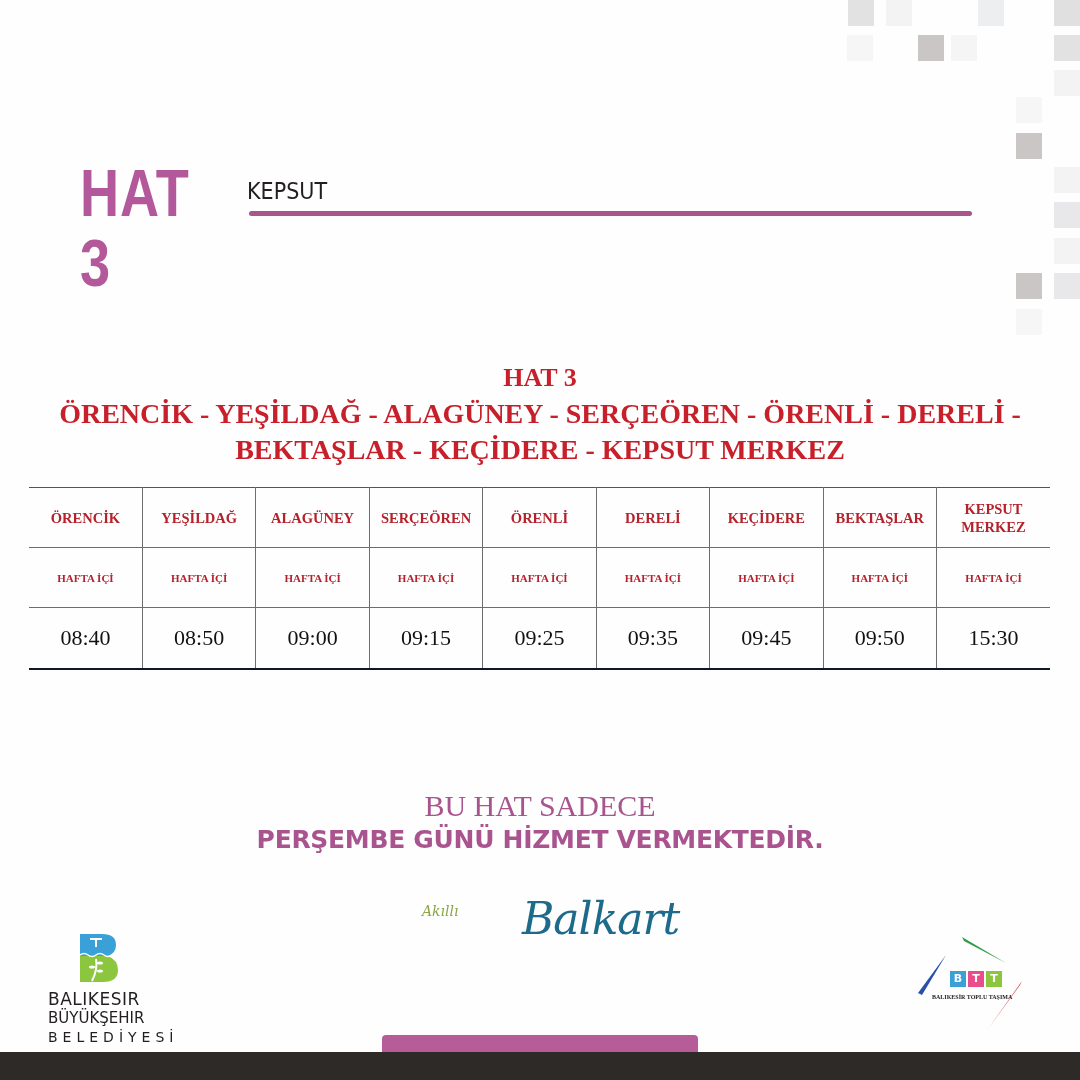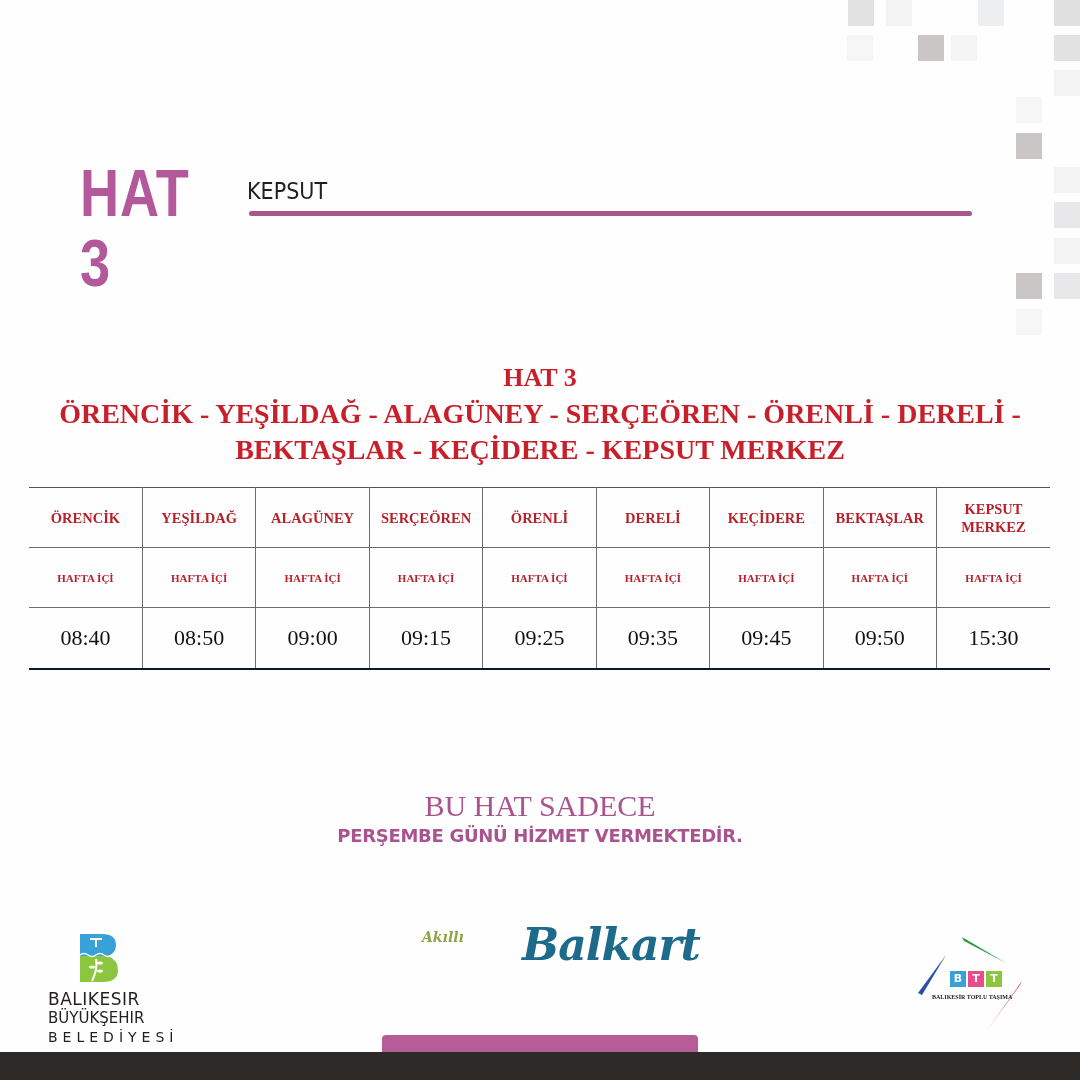--- a/index.html
+++ b/index.html
@@ -45,29 +45,29 @@
   table.sched tr:first-child td { border-top: 1.5px solid #555; }
   table.sched tr:last-child td { border-bottom: 2px solid #0f172a; }
   table.sched td:first-child { border-left: none; }
   table.sched td:last-child { border-right: none; }
   td.stop { height: 60px; font-weight: 700; font-size: 14.5px; color: #b5222b; line-height: 18px; }
   td.day { height: 60px; font-weight: 700; font-size: 11px; color: #b5222b; }
   td.time { height: 61px; font-size: 22px; color: #111; }
 
   .notice { position: absolute; left: 0; width: 1080px; text-align: center; color: #a9548f; }
   .notice.n1 { top: 789px; font-family: Liberation Serif, serif; font-size: 30px; }
-  .notice.n2 { top: 825px; font-family: "DejaVu Sans", sans-serif; font-weight: 700; font-size: 18px; letter-spacing: -0.3px; }
+  .notice.n2 { top: 825px; font-family: "DejaVu Sans", sans-serif; font-weight: 700; font-size: 25px; letter-spacing: -0.3px; }
 
   .logo-bbb { position: absolute; left: 48px; top: 933px; width: 120px; }
   .logo-bbb .mark { position: absolute; left: 30px; top: 0; width: 40px; height: 50px; }
   .logo-bbb .t1 { position: absolute; left: 0; top: 56px; font-family: "DejaVu Sans", sans-serif; font-size: 17px; color: #231f20; letter-spacing: 0.5px; }
   .logo-bbb .t2 { position: absolute; left: 0; top: 76px; font-family: "DejaVu Sans", sans-serif; font-size: 15px; color: #231f20; }
   .logo-bbb .t3 { position: absolute; left: 0; top: 96px; font-family: "DejaVu Sans", sans-serif; font-size: 14px; color: #231f20; letter-spacing: 5px; }
 
-  .logo-balkart { position: absolute; left: 418px; top: 919px; width: 250px; height: 70px; font-weight: bold; }
+  .logo-balkart { position: absolute; left: 418px; top: 893px; width: 250px; height: 70px; }
   .logo-balkart .akilli { position: absolute; left: 4px; top: 10px; font-family: "DejaVu Serif", serif; font-style: italic; font-size: 14px; color: #8ca646; }
   .logo-balkart .bal { position: absolute; left: 56px; top: 0; font-family: "DejaVu Serif", serif; font-style: italic; font-size: 44px; color: #1e6a8a; letter-spacing: -1px; margin-left: 48px; }
 
   .logo-btt { position: absolute; left: 910px; top: 933px; width: 130px; height: 100px; }
   .logo-btt .boxes { position: absolute; left: 40px; top: 38px; display: flex; gap: 2px; }
   .logo-btt .box { width: 16px; height: 16px; color: #fff; font-family: "DejaVu Sans", sans-serif; font-size: 11px; font-weight: 700; text-align: center; line-height: 16px; }
   .logo-btt .cap { position: absolute; left: 22px; top: 61px; font-family: "Liberation Serif", serif; font-size: 6px; font-weight: 700; color: #222; white-space: nowrap; }
 
   .pink-tab { position: absolute; left: 382px; top: 1035px; width: 316px; height: 20px; background: #b65c99; border-radius: 4px 4px 0 0; }
   .bottom-bar { position: absolute; left: 0; top: 1052px; width: 1080px; height: 28px; background: #2d2a28; }

